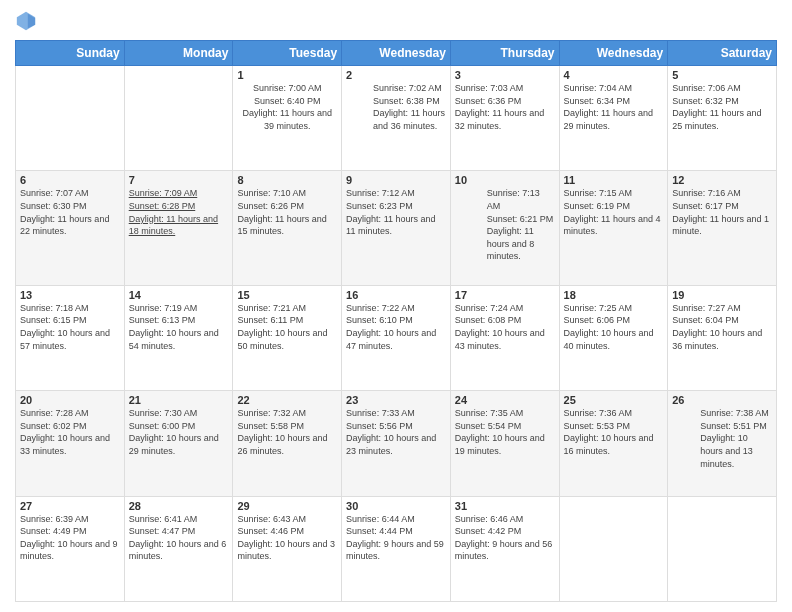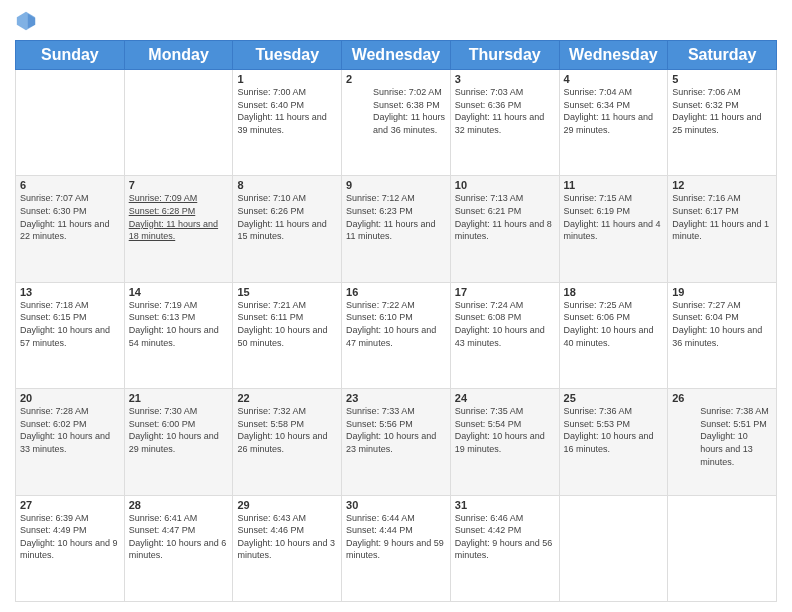--- a/index.html
+++ b/index.html
@@ -64,24 +64,24 @@
     .calendar {
       flex: 1;
       border: 1px solid #ccc;
       border-collapse: collapse;
       width: 100%;
       table-layout: fixed;
     }
     .calendar th {
       background: #4a90d9;
       color: #fff;
-      font-size: 16px;
+      font-size: 12px;
       font-weight: bold;
       padding: 5px 4px;
-      text-align: center;
+      text-align: right;
       border: 1px solid #3a7bc8;
     }
     .calendar td {
       vertical-align: top;
       padding: 3px 4px;
       font-size: 9.5px;
       color: #333;
       border: 1px solid #ddd;
       height: 88px;
       width: calc(100% / 7);
@@ -143,21 +143,21 @@
           <th>Wednesday</th>
           <th>Saturday</th>
         </tr>
     </thead>
     <tbody id="calendar-body">
     <tr>
           <td class="empty"></td>
           <td class="empty"></td>
           <td>
             <span class="day-num">1</span>
-            <div class="day-info" style="white-space: pre-line;">Sunrise: 7:00 AM
+            <div class="day-info" style="white-space: pre-line; text-align: center;">Sunrise: 7:00 AM
 Sunset: 6:40 PM
 Daylight: 11 hours and 39 minutes.</div>
           </td>
           <td>
             <span class="day-num">2</span>
             <div class="day-info" style="white-space: pre-line; margin-left: 27px;">Sunrise: 7:02 AM
 Sunset: 6:38 PM
 Daylight: 11 hours and 36 minutes.</div>
           </td>
           <td>
@@ -199,21 +199,21 @@
 Daylight: 11 hours and 15 minutes.</div>
           </td>
           <td>
             <span class="day-num">9</span>
             <div class="day-info" style="white-space: pre-line;">Sunrise: 7:12 AM
 Sunset: 6:23 PM
 Daylight: 11 hours and 11 minutes.</div>
           </td>
           <td>
             <span class="day-num">10</span>
-            <div class="day-info" style="white-space: pre-line;">Sunrise: 7:13 AM
+            <div class="day-info" style="white-space: pre-line; margin-left: 32px;">Sunrise: 7:13 AM
 Sunset: 6:21 PM
 Daylight: 11 hours and 8 minutes.</div>
           </td>
           <td>
             <span class="day-num">11</span>
             <div class="day-info" style="white-space: pre-line;">Sunrise: 7:15 AM
 Sunset: 6:19 PM
 Daylight: 11 hours and 4 minutes.</div>
           </td>
           <td>

